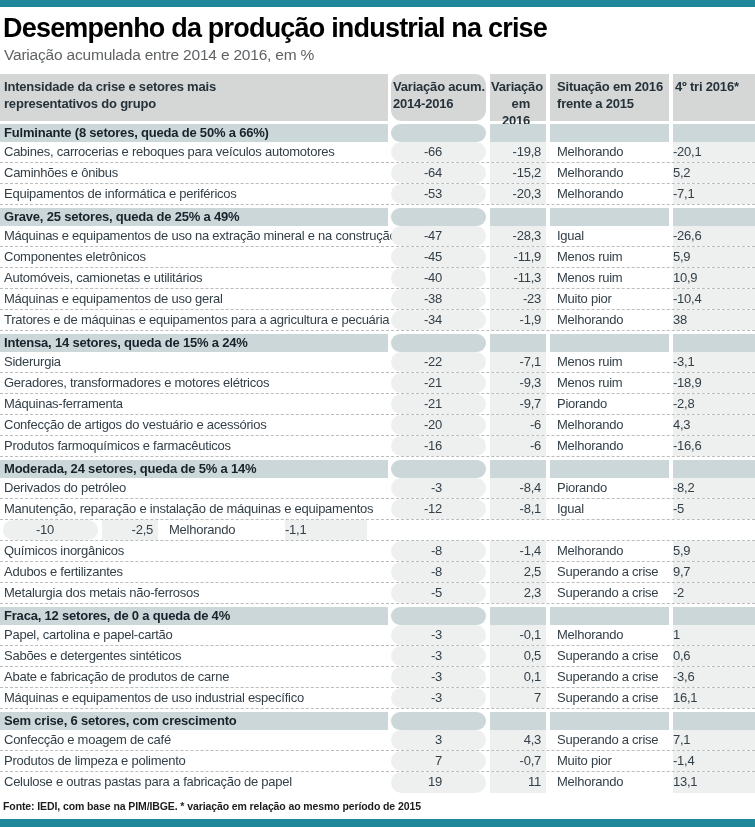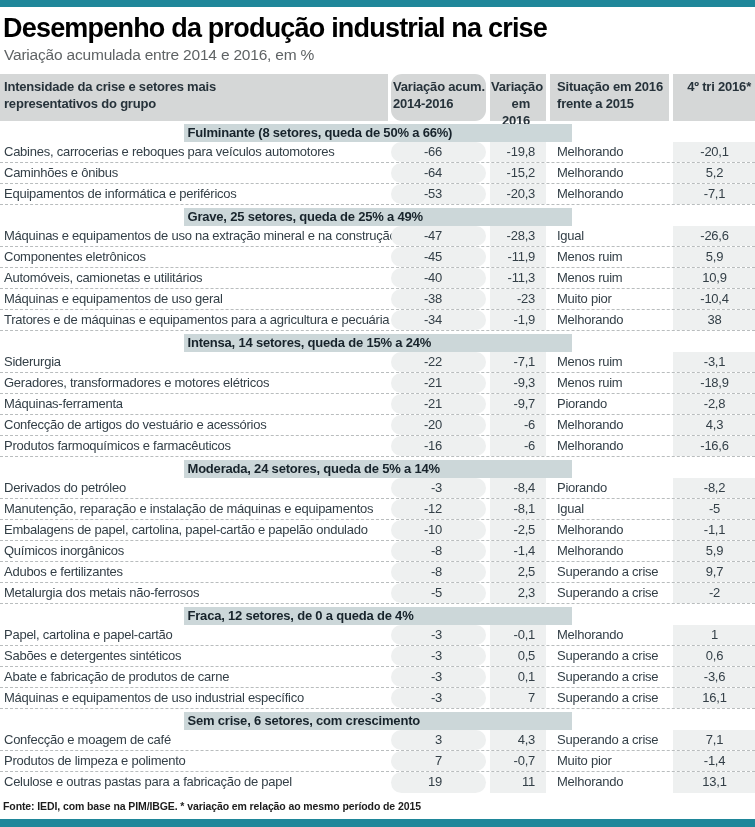--- a/index.html
+++ b/index.html
@@ -26,38 +26,38 @@
   }
   .subtitle{
     font-size:15.5px;color:#5f6365;margin:4px 0 0 4px;letter-spacing:-0.2px;
   }
   .table{margin-top:10px;}
   .hdr-row{display:flex;height:47px;}
   .hdr-row > div{
     background:var(--header-bg);font-weight:bold;font-size:13px;line-height:1.28;
     color:var(--text-head);padding-top:5px;white-space:pre-line;letter-spacing:-0.2px;
   }
-  .grow{display:flex;height:18px;margin-top:3px;align-items:center;flex-direction:column;}
+  .grow{display:flex;height:18px;margin-top:3px;align-items:center;}
   .grow > div{background:var(--group-bg);height:18px;line-height:18px;}
   .grow .c1{
     font-weight:bold;font-size:13px;color:#17232b;letter-spacing:-0.2px;white-space:nowrap;
   }
   .row{display:flex;height:21px;border-bottom:1px dashed var(--dash);align-items:stretch;}
   .row > div{font-size:13px;line-height:20px;letter-spacing:-0.25px;white-space:nowrap;}
   .band{background:var(--band-bg);}
   .c1{width:388px;padding-left:4px;}
   .c2{width:95px;margin-left:3px;text-align:right;padding-right:44px;border-radius:11px;}
-  .c3{width:56px;margin-left:4px;text-align:right;padding-right:11px;}
+  .c3{width:56px;margin-left:4px;text-align:right;padding-right:5px;}
   .c4{width:119px;margin-left:4px;padding-left:7px;}
-  .c5{width:82px;margin-left:4px;text-align:center;padding-right:9px;padding-left:10px;}
+  .c5{width:82px;margin-left:4px;text-align:left;padding-right:9px;}
   .hdr-row .c1{padding-left:4px;}
   .hdr-row .c2{text-align:left;padding-left:2px;padding-right:0;}
   .hdr-row .c3{text-align:right;padding-left:1px;padding-right:16px;}
   .hdr-row .c4{}
-  .hdr-row .c5{text-align:right;padding-left:2px;padding-right:4px;}
+  .hdr-row .c5{text-align:left;padding-left:2px;padding-right:4px;}
   .section-last .row:last-child{border-bottom:none;}
   .footer{
     font-size:10.5px;font-weight:bold;color:#1c1c1c;margin:7px 0 0 3px;letter-spacing:-0.1px;
   }
 </style>
 </head>
 <body>
 
 <div class="topbar"></div>
 
@@ -211,21 +211,20 @@
           <div class="c5 band">-8,2</div>
         </div>
         <div class="row">
           <div class="c1">Manutenção, reparação e instalação de máquinas e equipamentos</div>
           <div class="c2 band">-12</div>
           <div class="c3 band">-8,1</div>
           <div class="c4">Igual</div>
           <div class="c5 band">-5</div>
         </div>
         <div class="row">
-          <div class="c1">Embalagens de papel, cartolina, papel-cartão e papelão ondulado</div>
           <div class="c2 band">-10</div>
           <div class="c3 band">-2,5</div>
           <div class="c4">Melhorando</div>
           <div class="c5 band">-1,1</div>
         </div>
         <div class="row">
           <div class="c1">Químicos inorgânicos</div>
           <div class="c2 band">-8</div>
           <div class="c3 band">-1,4</div>
           <div class="c4">Melhorando</div>

